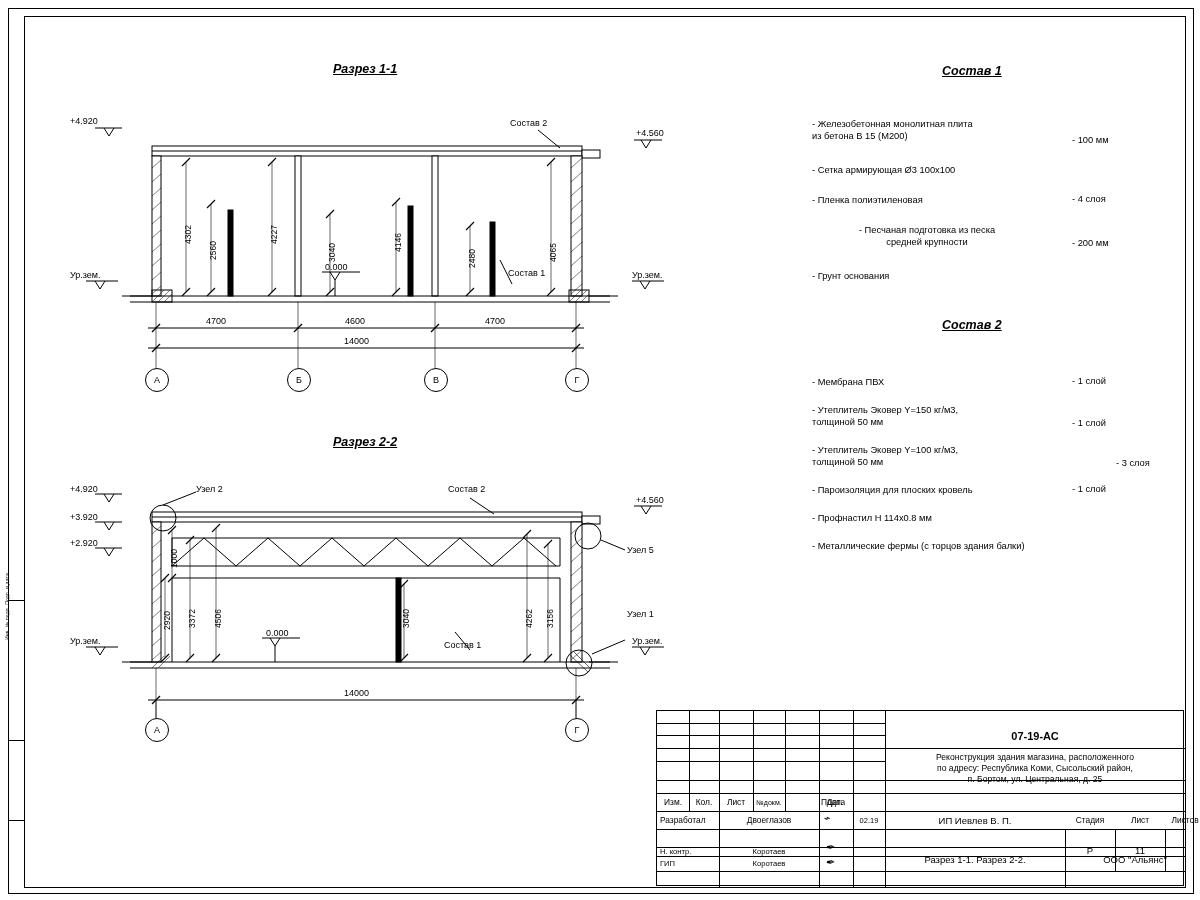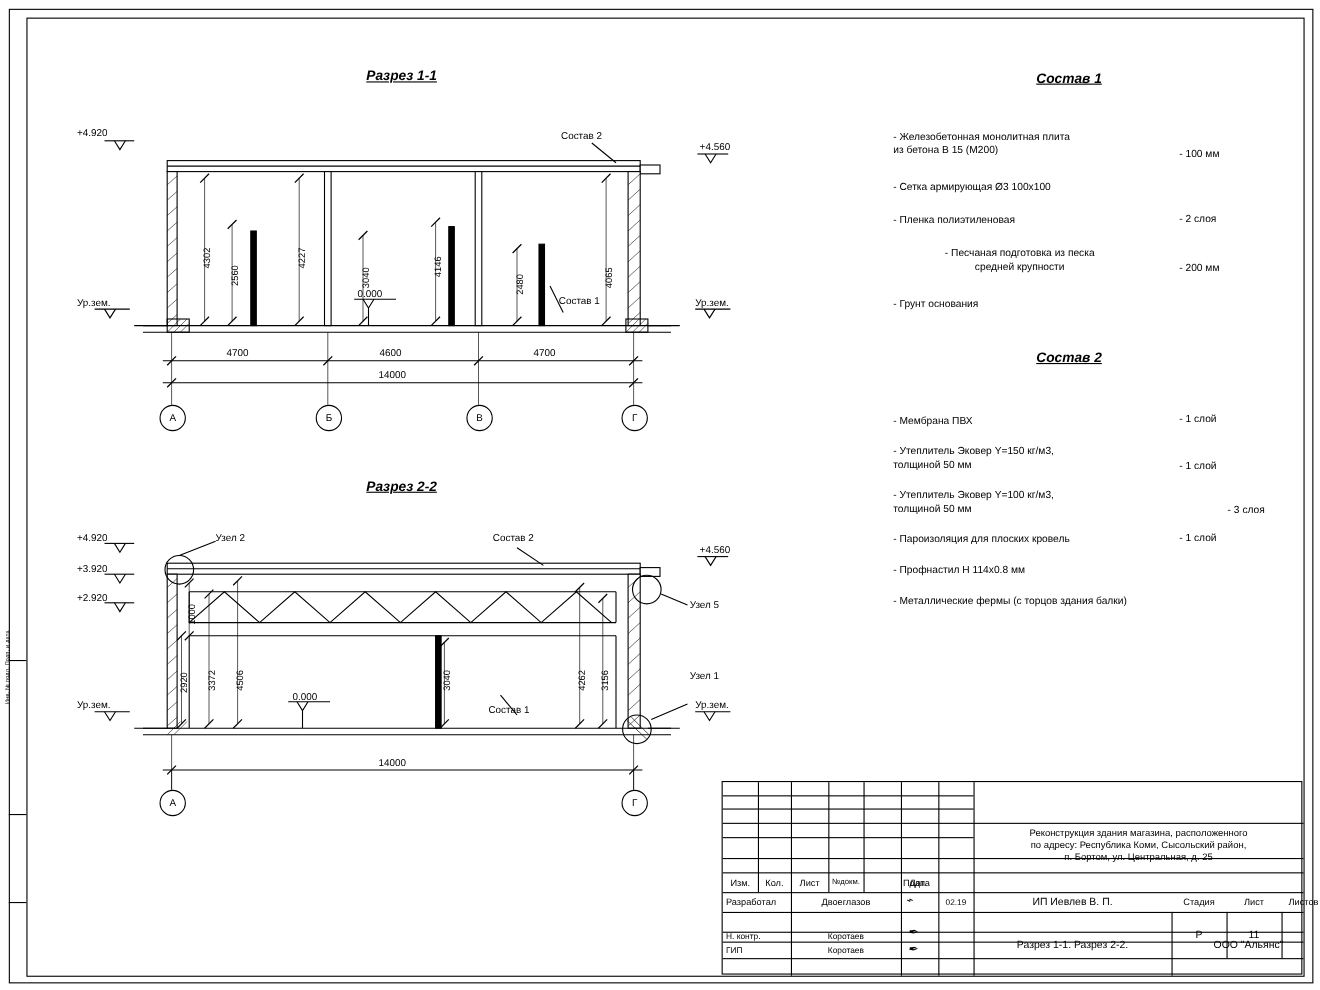--- a/index.html
+++ b/index.html
@@ -349,21 +349,21 @@
   <div class="axis-circle" style="left:145px;top:718px;">А</div>
   <div class="axis-circle" style="left:565px;top:718px;">Г</div>
 
   <div class="spec-h" style="left:942px;top:64px;">Состав 1</div>
   <div class="spec-row" style="left:812px;top:118px;width:230px;">- Железобетонная  монолитная плита
    из бетона B 15 (M200)</div>
   <div class="spec-val" style="left:1072px;top:135px;">- 100 мм</div>
   <div class="spec-row" style="left:812px;top:164px;width:230px;">- Сетка армирующая Ø3 100х100</div>
   <div class="spec-val" style="left:1072px;top:164px;"></div>
   <div class="spec-row" style="left:812px;top:194px;width:230px;">- Пленка полиэтиленовая</div>
-  <div class="spec-val" style="left:1072px;top:194px;">- 2 слоя</div>
+  <div class="spec-val" style="left:1072px;top:194px;">- 4 слоя</div>
   <div class="spec-row" style="left:812px;top:224px;width:230px;text-align:center;">- Песчаная подготовка из песка
    средней крупности</div>
   <div class="spec-val" style="left:1072px;top:238px;">- 200 мм</div>
   <div class="spec-row" style="left:812px;top:270px;width:230px;">- Грунт основания</div>
   <div class="spec-val" style="left:1072px;top:270px;"></div>
 
   <div class="spec-h" style="left:942px;top:318px;">Состав 2</div>
   <div class="spec-row" style="left:812px;top:376px;width:240px;">- Мембрана ПВХ</div>
   <div class="spec-val" style="left:1072px;top:376px;">- 1 слой</div>
   <div class="spec-row" style="left:812px;top:404px;width:240px;">- Утеплитель Эковер Y=150 кг/м3,
@@ -401,20 +401,21 @@
     <div class="ln v" style="left:162px;top:0;height:100px;"></div>
     <div class="ln v" style="left:196px;top:0;height:100px;"></div>
     <div class="ln v" style="left:228px;top:0;height:176px;"></div>
     <div class="ln v" style="left:62px;top:100px;height:76px;"></div>
     <div class="ln v" style="left:162px;top:100px;height:76px;"></div>
     <div class="ln v" style="left:196px;top:100px;height:76px;"></div>
     <div class="ln v" style="left:408px;top:118px;height:58px;"></div>
     <div class="ln v" style="left:458px;top:118px;height:42px;"></div>
     <div class="ln v" style="left:508px;top:118px;height:42px;"></div>
 
+    <div class="cell" style="left:228px;top:12px;width:300px;height:25px;font-size:11px;font-weight:bold;">07-19-АС</div>
     <div class="cell" style="left:232px;top:40px;width:292px;height:28px;font-size:8.6px;white-space:pre-line;line-height:11px;display:block;text-align:center;padding-top:1px;">Реконструкция здания магазина, расположенного
 по адресу: Республика Коми, Сысольский район,
 п. Бортом, ул. Центральная, д. 25</div>
 
     <div class="cell" style="left:0;top:82px;width:32px;height:18px;">Изм.</div>
     <div class="cell" style="left:32px;top:82px;width:30px;height:18px;">Кол.</div>
     <div class="cell" style="left:62px;top:82px;width:34px;height:18px;">Лист</div>
     <div class="cell" style="left:96px;top:82px;width:32px;height:18px;font-size:7px;">№докм.</div>
     <div class="cell" style="left:128px;top:82px;width:34px;height:18px;padding-left:47px;">Подп.</div>
     <div class="cell" style="left:162px;top:82px;width:34px;height:18px;">Дата</div>

